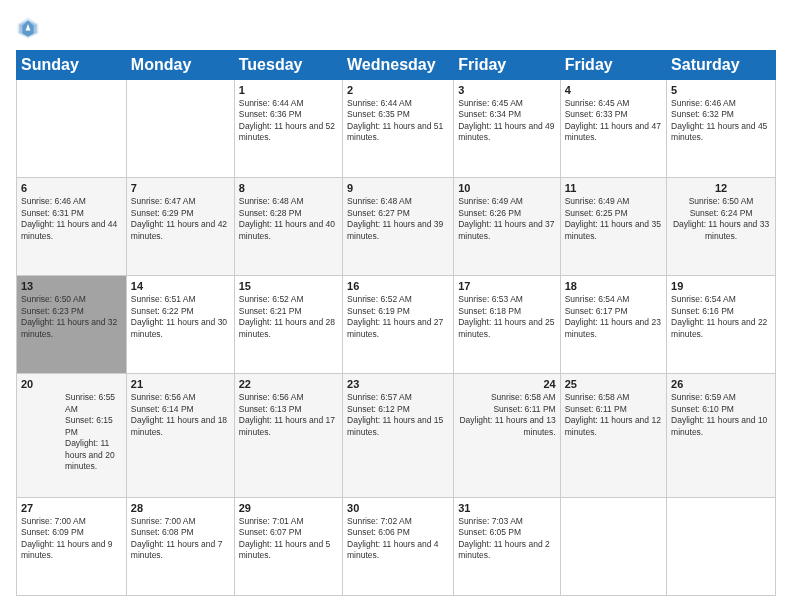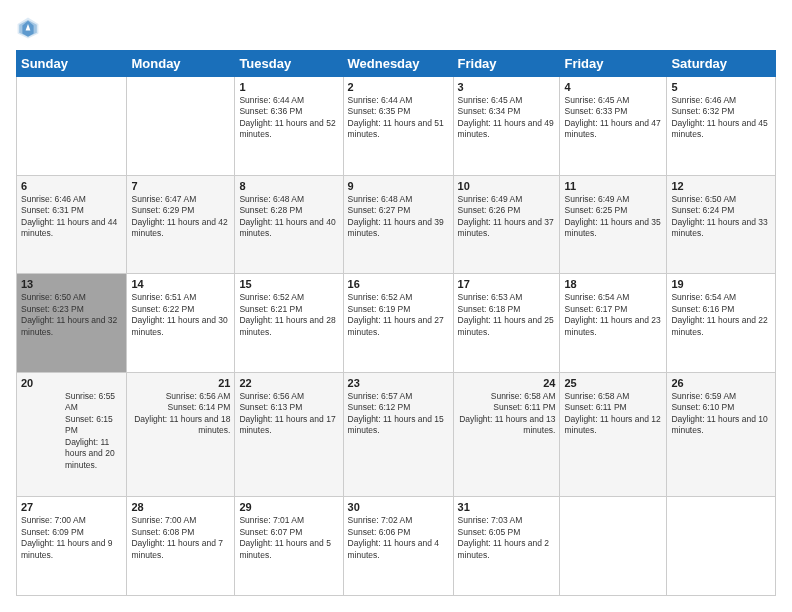--- a/index.html
+++ b/index.html
@@ -58,21 +58,21 @@
       flex: 1;
       border-collapse: collapse;
       width: 100%;
       font-size: 9.5px;
     }
     .calendar th {
       background: #1a6fba;
       color: #fff;
       padding: 5px 4px;
       text-align: left;
-      font-size: 13px;
+      font-size: 16px;
       font-weight: bold;
       border: 1px solid #1a6fba;
     }
     .calendar td {
       border: 1px solid #ccc;
       vertical-align: top;
       padding: 4px;
       height: 82px;
       width: 113px;
     }
@@ -198,21 +198,21 @@
             <div class="cell-content" style="white-space: pre-wrap;">Sunrise: 6:49 AM
 Sunset: 6:26 PM
 Daylight: 11 hours and 37 minutes.</div>
           </td>
           <td style="background: rgb(245, 245, 245);">
             <span class="day-num">11</span>
             <div class="cell-content" style="white-space: pre-wrap;">Sunrise: 6:49 AM
 Sunset: 6:25 PM
 Daylight: 11 hours and 35 minutes.</div>
           </td>
-          <td style="background: rgb(245, 245, 245);">
+          <td style="background: rgb(245, 245, 245); text-align: center;">
             <span class="day-num">12</span>
             <div class="cell-content" style="white-space: pre-wrap;">Sunrise: 6:50 AM
 Sunset: 6:24 PM
 Daylight: 11 hours and 33 minutes.</div>
           </td>
         </tr>
         <tr>
           <td style="background: #a3a3a3;">
             <span class="day-num">13</span>
             <div class="cell-content" style="white-space: pre-wrap;">Sunrise: 6:50 AM
@@ -256,21 +256,21 @@
 Daylight: 11 hours and 22 minutes.</div>
           </td>
         </tr>
         <tr>
           <td style="background: rgb(245, 245, 245);">
             <span class="day-num">20</span>
             <div class="cell-content" style="white-space: pre-wrap; margin-left: 44px;">Sunrise: 6:55 AM
 Sunset: 6:15 PM
 Daylight: 11 hours and 20 minutes.</div>
           </td>
-          <td style="background: rgb(245, 245, 245); text-align: right;">
+          <td style="background: rgb(245, 245, 245);">
             <span class="day-num">21</span>
             <div class="cell-content" style="white-space: pre-wrap;">Sunrise: 6:56 AM
 Sunset: 6:14 PM
 Daylight: 11 hours and 18 minutes.</div>
           </td>
           <td style="background: rgb(245, 245, 245);">
             <span class="day-num">22</span>
             <div class="cell-content" style="white-space: pre-wrap;">Sunrise: 6:56 AM
 Sunset: 6:13 PM
 Daylight: 11 hours and 17 minutes.</div>

